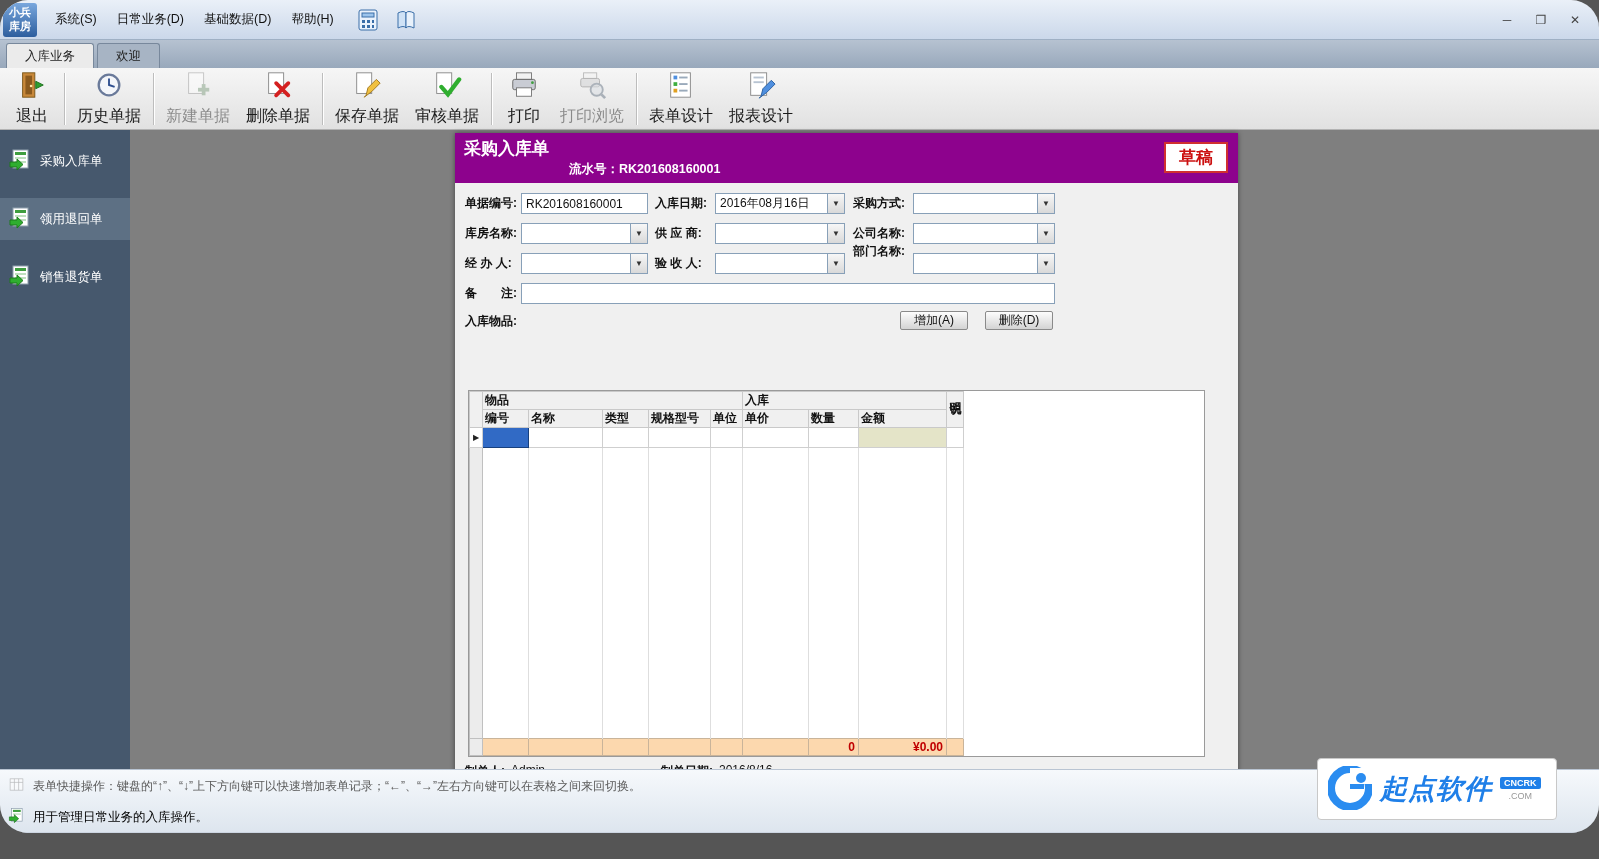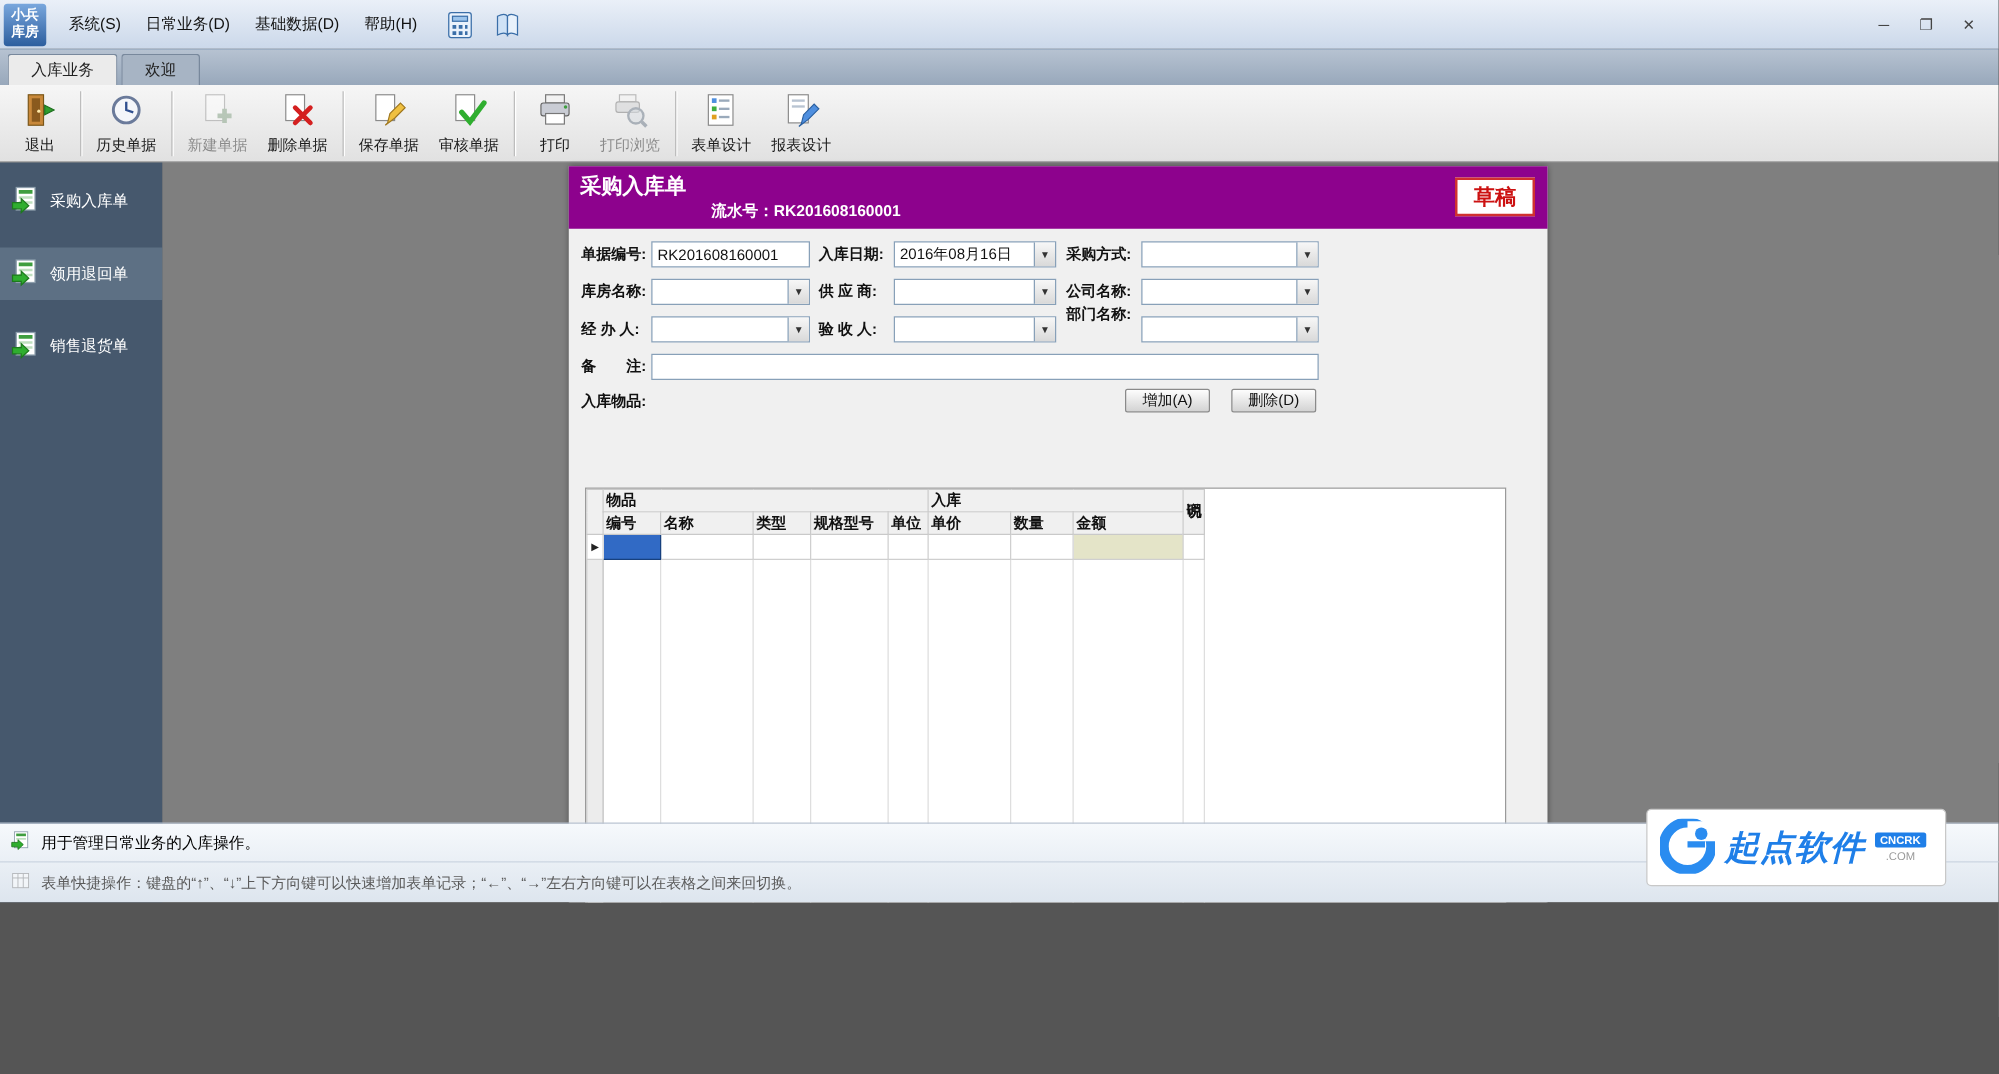--- a/index.html
+++ b/index.html
@@ -1,18 +1,18 @@
 <!DOCTYPE html>
 <html><head>
 <meta charset="utf-8">
 <style>
   * { margin:0; padding:0; box-sizing:border-box; }
   html,body { background:#555; }
   body { font-family:"Liberation Sans","DejaVu Sans",sans-serif; font-size:12px; color:#111; }
-  .window { position:relative; width:1599px; height:722px; background:#737373; overflow:hidden; }
+  .window { position:relative; width:1599px; height:833px; background:#737373; overflow:hidden;border-radius:28px; }
 
   
   .titlebar { position:absolute; left:0; top:0; width:100%; height:40px;
     background:linear-gradient(#eaf0f8,#cbd8ea); border-bottom:1px solid #9fb0c4;
     display:flex; align-items:center; }
   .app-logo { width:34px; height:34px; margin:0 8px 0 3px; border-radius:3px;
     background:linear-gradient(#79a7dd,#2d5e9e); color:#fff; font-size:11px; font-weight:bold;
     line-height:1.25; display:flex; flex-direction:column; align-items:center; justify-content:center; }
   .menu-item { padding:5px 10px; font-size:12.5px; cursor:default; }
   .tb-mini { width:28px; height:28px; margin-left:10px; display:flex; align-items:center; justify-content:center; }
@@ -26,21 +26,21 @@
     border:1px solid #78889c; border-bottom:none; border-radius:3px 3px 0 0;
     background:#a7b4c4; color:#222; margin-right:3px; }
   .tab.active { background:#ebebeb;margin-top:48px; }
 
   
   .toolbar { position:absolute; top:68px; left:0; width:100%; height:62px;
     background:linear-gradient(#f6f6f6,#e1e1e1); border-bottom:1px solid #b3b3b3;
     display:flex; align-items:center; padding:0 4px; }
   .tool-sep { width:1px; height:52px; background:#bdbdbd; box-shadow:1px 0 0 #fff; margin:0 4px; }
   .tool-btn { min-width:56px; height:56px; display:flex; flex-direction:column; align-items:center;
-    justify-content:center; gap:2px; padding:0 7px; font-size:12px; color:#1a1a1a; border:1px solid transparent; }
+    justify-content:center; gap:2px; padding:0 7px; font-size:16px; color:#1a1a1a; border:1px solid transparent; }
   .tool-btn.disabled { opacity:.45; filter:grayscale(.7); }
 
   
   .sidebar { position:absolute; top:130px; left:0; width:130px; height:665px;
     background:#46586d; padding-top:10px; }
   .side-item { height:42px; display:flex; align-items:center; gap:8px; padding-left:8px;
     color:#fff; font-size:12.5px; margin-bottom:16px; }
   .side-item.active { background:#5d7084; }
 
   
@@ -423,37 +423,37 @@
           <span class="lbl">制单日期:</span>
           <span>2016/8/16</span>
         </div>
       </div>
 
 
     </div>
   </div>
 
   <div class="statusbar">
+    <div class="status-line second">
+      <span><svg width="17" height="17" viewBox="0 0 24 24" opacity="0.55">
+        <rect x="3" y="4" width="18" height="16" fill="#fff" stroke="#8a8a8a"></rect>
+        <line x1="3" y1="9" x2="21" y2="9" stroke="#8a8a8a"></line>
+        <line x1="9" y1="4" x2="9" y2="20" stroke="#8a8a8a"></line>
+        <line x1="15" y1="4" x2="15" y2="20" stroke="#8a8a8a"></line>
+      </svg></span>
+      <span>表单快捷操作：键盘的“↑”、“↓”上下方向键可以快速增加表单记录；“←”、“→”左右方向键可以在表格之间来回切换。</span>
+    </div>
     <div class="status-line first">
       <span><svg width="17" height="17" viewBox="0 0 24 24">
         <rect x="5" y="2" width="15" height="18" fill="#fff" stroke="#8fa0ae"></rect>
         <rect x="7" y="4" width="11" height="3" fill="#3f9e3f"></rect>
         <rect x="7" y="9" width="11" height="2" fill="#bfe0bf"></rect>
         <polygon points="2,14 9,14 9,11 15,16.5 9,22 9,19 2,19" fill="#2fae2f" stroke="#1d7a1d"></polygon>
       </svg></span>
       <span>用于管理日常业务的入库操作。</span>
-    </div>
-    <div class="status-line second">
-      <span><svg width="17" height="17" viewBox="0 0 24 24" opacity="0.55">
-        <rect x="3" y="4" width="18" height="16" fill="#fff" stroke="#8a8a8a"></rect>
-        <line x1="3" y1="9" x2="21" y2="9" stroke="#8a8a8a"></line>
-        <line x1="9" y1="4" x2="9" y2="20" stroke="#8a8a8a"></line>
-        <line x1="15" y1="4" x2="15" y2="20" stroke="#8a8a8a"></line>
-      </svg></span>
-      <span>表单快捷操作：键盘的“↑”、“↓”上下方向键可以快速增加表单记录；“←”、“→”左右方向键可以在表格之间来回切换。</span>
     </div>
   </div>
 
   <div class="watermark">
     <span><svg width="44" height="44" viewBox="0 0 44 44">
       <circle cx="22" cy="22" r="19" fill="none" stroke="#2a8cf0" stroke-width="8"></circle>
       <rect x="22" y="2" width="22" height="16" fill="#fff"></rect>
       <circle cx="33" cy="12" r="5" fill="#2a8cf0"></circle>
       <rect x="22" y="18" width="14" height="5" fill="#2a8cf0"></rect>
     </svg></span>

